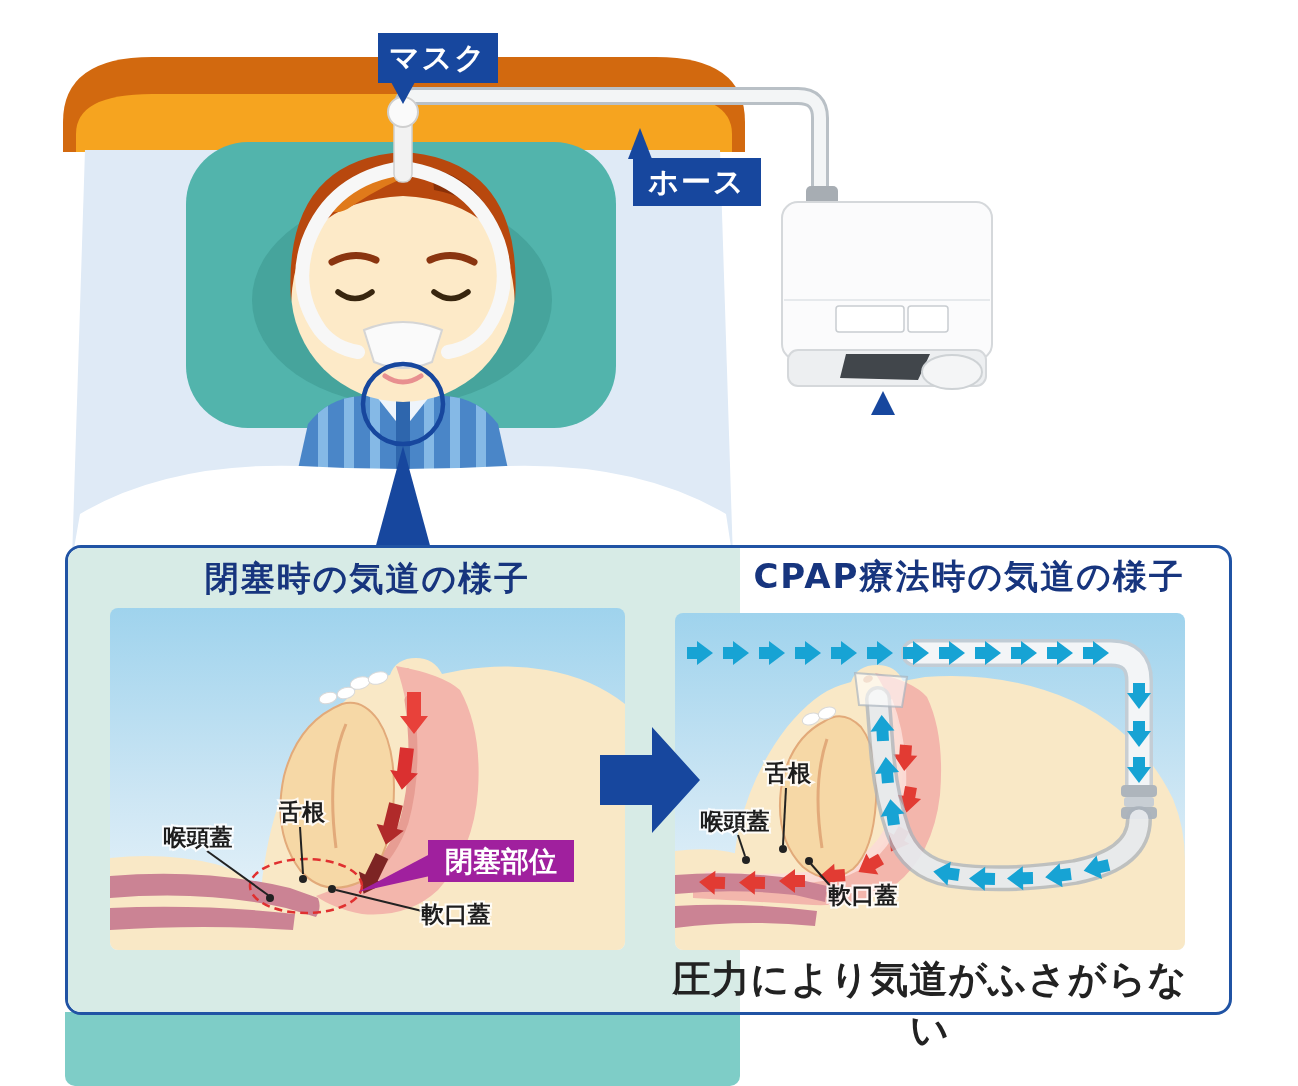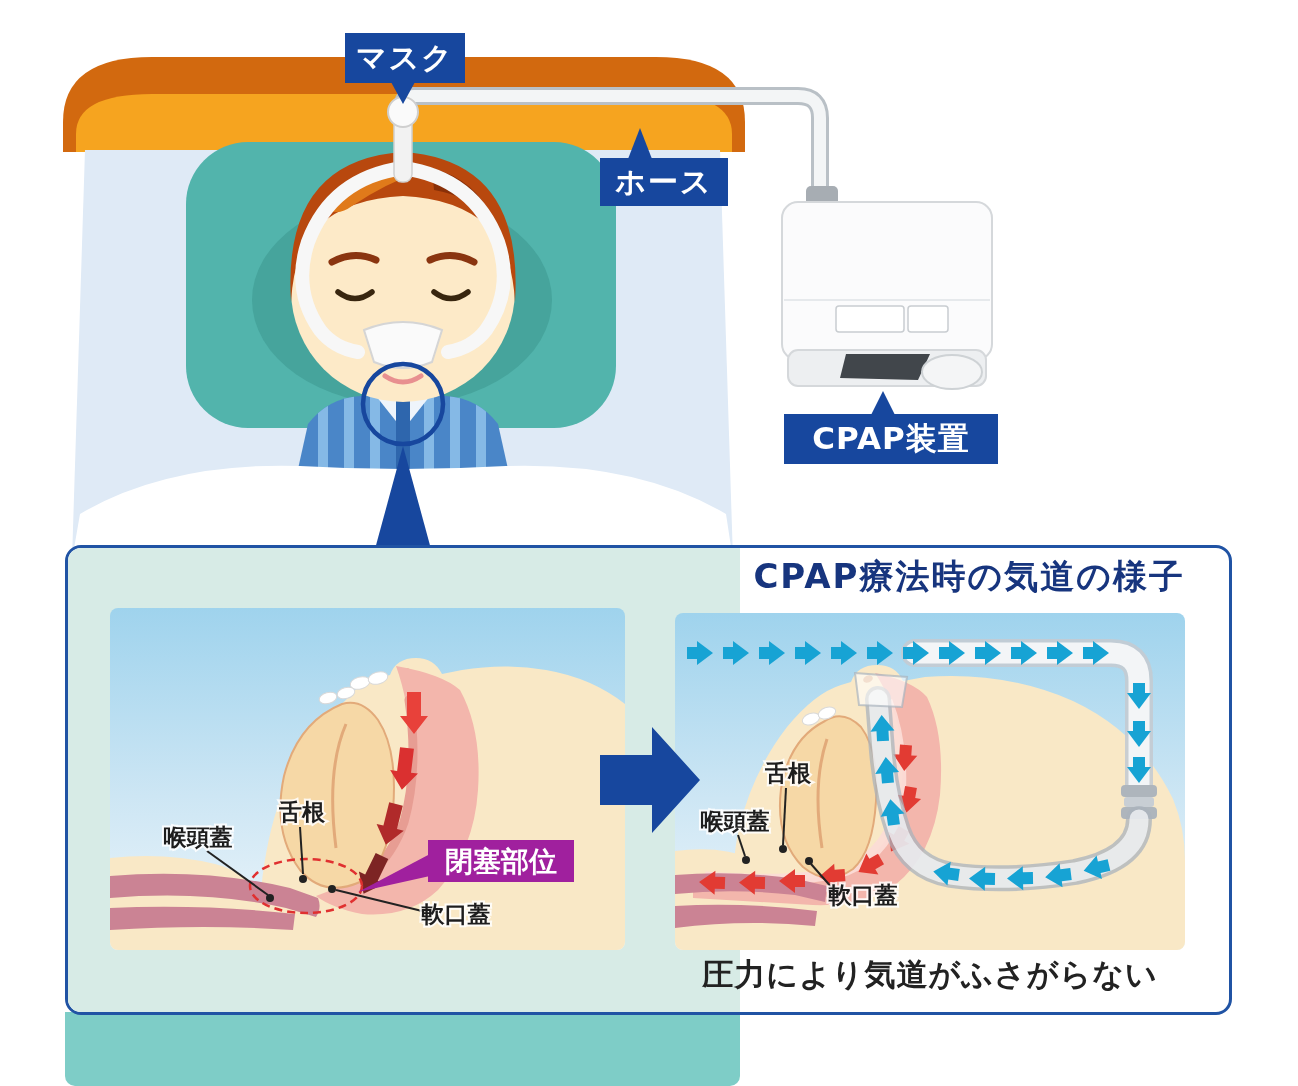--- a/index.html
+++ b/index.html
@@ -7,37 +7,37 @@
     position:relative;width:1298px;height:1086px;background:#ffffff;overflow:hidden;
     font-family:"DejaVu Sans","Liberation Sans",sans-serif;
   }
   #app svg{display:block;}
   .abs{position:absolute;}
   #scene{left:0;top:0;z-index:1;}
   #bed-foot{left:65px;top:1012px;width:675px;height:74px;background:#7ecdc7;
     border-radius:0 0 10px 10px;z-index:1;}
   
   .callout{position:absolute;background:#17479e;color:#fff;font-weight:700;font-size:30px;
-    display:flex;align-items:center;justify-content:center;letter-spacing:2px;z-index:6;}
+    display:flex;align-items:center;justify-content:center;letter-spacing:2px;z-index:6;margin-left:33px;}
   #label-mask{left:345px;top:33px;width:120px;height:50px;}
   #label-hose{left:600px;top:158px;width:128px;height:48px;}
   #label-cpap{left:784px;top:414px;width:214px;height:50px;font-size:31px;letter-spacing:1px;}
   .ptr{position:absolute;width:0;height:0;z-index:6;}
   #ptr-mask{left:391px;top:82px;border-left:12px solid transparent;border-right:12px solid transparent;border-top:22px solid #17479e;}
   #ptr-hose{left:628px;top:128px;border-left:12px solid transparent;border-right:12px solid transparent;border-bottom:31px solid #17479e;}
   #ptr-cpap{left:871px;top:391px;border-left:12px solid transparent;border-right:12px solid transparent;border-bottom:24px solid #17479e;}
   
   #panel{left:65px;top:545px;width:1167px;height:470px;background:#ffffff;
     border:3px solid #2053a4;border-radius:16px;box-sizing:border-box;z-index:3;overflow:hidden;}
   #panel-tint{position:absolute;left:0;top:0;width:672px;height:100%;background:#d7ebe6;}
   .paneltitle{position:absolute;text-align:center;font-size:34px;font-weight:700;color:#17357e;
     letter-spacing:2px;z-index:5;}
   #title-left{left:110px;top:556px;width:515px;}
   #title-right{left:675px;top:554px;width:510px;text-align:right;}
-  #caption{position:absolute;left:672px;top:954px;width:516px;text-align:center;font-size:31px;
+  #caption{position:absolute;left:672px;top:954px;width:516px;text-align:center;font-size:38px;
     font-weight:700;color:#222;z-index:5;letter-spacing:1px;}
   .illo{position:absolute;border-radius:8px;overflow:hidden;z-index:5;}
   #illo-left{left:110px;top:608px;}
   #illo-right{left:675px;top:613px;}
   #midarrow{left:600px;top:727px;z-index:6;}
   
   .anat line{stroke:#222;stroke-width:2;}
   .anat circle{fill:#222;}
   .anat text{font-size:23px;font-weight:600;fill:#1d1d1d;paint-order:stroke;stroke:rgba(255,255,255,0.85);stroke-width:4px;}
 </style>
@@ -122,27 +122,27 @@
     <circle cx="403" cy="404" r="40" fill="none" stroke="#17479e" stroke-width="4.5"></circle>
     <polygon points="403,446 375,549 431,549" fill="#17479e"></polygon>
   </svg>
 
   <div id="bed-foot" class="abs"></div>
 
   <div id="label-mask" class="callout">マスク</div>
   <div id="ptr-mask" class="ptr"></div>
   <div id="label-hose" class="callout">ホース</div>
   <div id="ptr-hose" class="ptr"></div>
-  <div id="label-cpap" class="callout">CPAP装置</div>
   <div id="ptr-cpap" class="ptr"></div>
 
   <div id="panel" class="abs">
     <div id="panel-tint"></div>
   </div>
 
+  <div id="title-left" class="paneltitle">閉塞時の気道の様子</div>
   <div id="title-right" class="paneltitle">CPAP療法時の気道の様子</div>
 
   <svg id="illo-left" class="illo" width="515" height="342" viewBox="0 0 515 342">
     <defs>
       <linearGradient id="skyL" x1="0" y1="0" x2="0" y2="1">
         <stop offset="0" stop-color="#9fd3ed"></stop>
         <stop offset="0.55" stop-color="#cde6f4"></stop>
         <stop offset="1" stop-color="#eef6fb"></stop>
       </linearGradient>
       <path id="aL" d="M0,-7 L24,-7 L24,-14 L42,0 L24,14 L24,7 L0,7 Z"></path>

